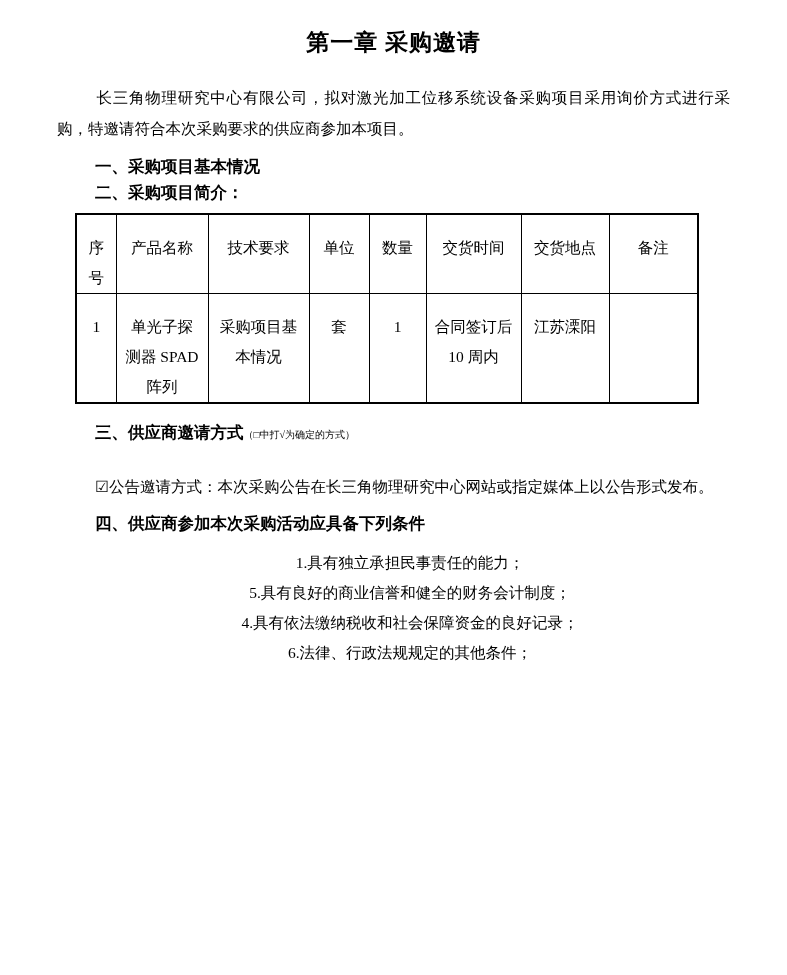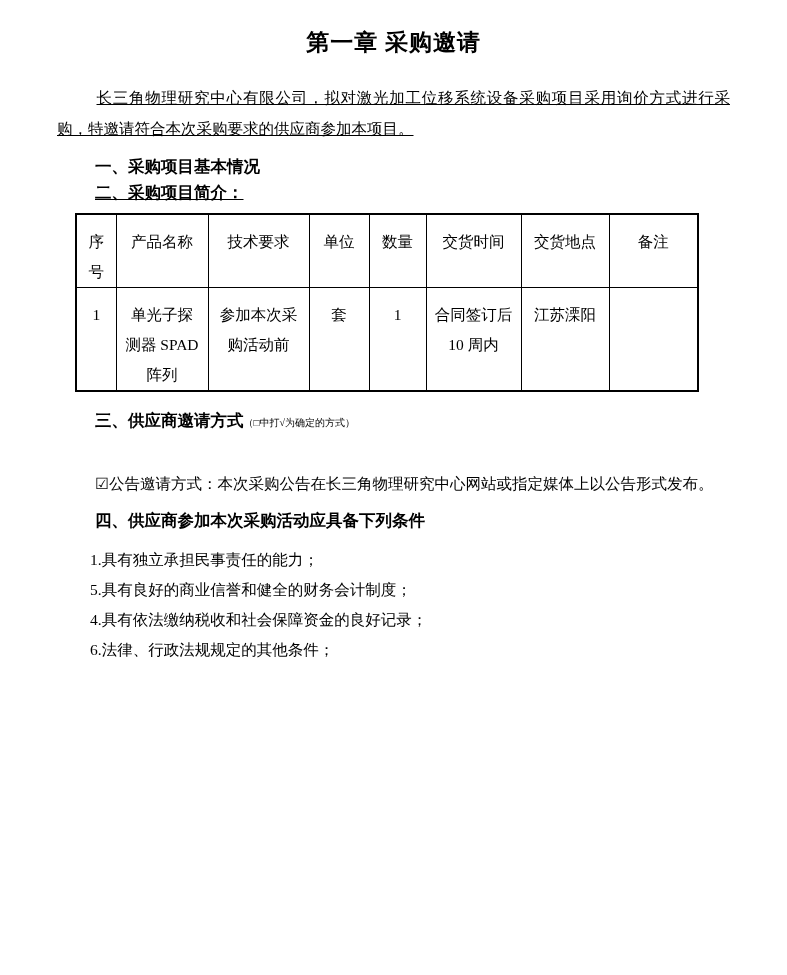--- a/index.html
+++ b/index.html
@@ -22,62 +22,61 @@
     font-size: 23px;
     font-weight: bold;
     line-height: 34px;
     letter-spacing: 1px;
   }
   .intro {
     margin: 22px 0 0 0;
     line-height: 31px;
     text-align: justify;
     text-indent: 2.55em;
-    text-decoration: underline;
   }
   .sec-heading {
     margin: 10px 0 0 0;
     padding-left: 38px;
     font-size: 16.5px;
     font-weight: bold;
     line-height: 26px;
   }
   .sec-heading .note { font-weight: normal; font-size: 10px; }
   .s1-list { margin-top: 4px; }
   .s1-list .li { padding-left: 35px; line-height: 37px; }
-  .sec2-heading { margin-top: 0px; text-decoration: underline; }
+  .sec2-heading { margin-top: 0px; }
   table.ptable {
     margin: 7px 0 0 18px;
     border-collapse: collapse;
     table-layout: fixed;
     width: 622px;
     border: 2px solid #000;
     font-size: 15.5px;
   }
   table.ptable th, table.ptable td {
     border: 1px solid #000;
     font-weight: normal;
     text-align: center;
     vertical-align: top;
-    padding: 12px 8px 0 8px;
+    padding: 18px 8px 0 8px;
     line-height: 30px;
     overflow: hidden;
   }
   table.ptable tr.hrow { height: 59px; }
   table.ptable tr.drow { height: 91px; }
   .sec3-heading { margin-top: 16px; }
   .opt {
-    margin: 32px 0 0 0;
+    margin: 23px 0 0 0;
     line-height: 31px;
     text-align: justify;
     text-indent: 2.45em;
   }
   .sec4-heading { margin-top: 9px; }
   .s4-list { margin-top: 11px; }
-  .s4-list .li { padding-left: 33px; line-height: 30px; }
+  .s4-list .li { padding-left: 33px; line-height: 30px; text-align: center; }
 </style>
 </head>
 <body>
 
 <div class="page">
 
   <h1 class="doc-title">第一章 采购邀请</h1>
 
   <p class="intro">长三角物理研究中心有限公司，拟对激光加工位移系统设备采购项目采用询价方式进行采购，特邀请符合本次采购要求的供应商参加本项目。</p>
 
@@ -104,21 +103,21 @@
         <th>技术要求</th>
         <th>单位</th>
         <th>数量</th>
         <th>交货时间</th>
         <th>交货地点</th>
         <th>备注</th>
       </tr>
       <tr class="drow">
         <td>1</td>
         <td>单光子探测器 SPAD 阵列</td>
-        <td>参加本次采购活动前</td>
+        <td>采购项目基本情况</td>
         <td>套</td>
         <td>1</td>
         <td>合同签订后 10 周内</td>
         <td>江苏溧阳</td>
         <td></td>
       </tr>
     </tbody>
   </table>
 
   <h2 class="sec-heading sec3-heading"><span>三、供应商邀请方式</span><span class="note">（□中打√为确定的方式）</span></h2>

